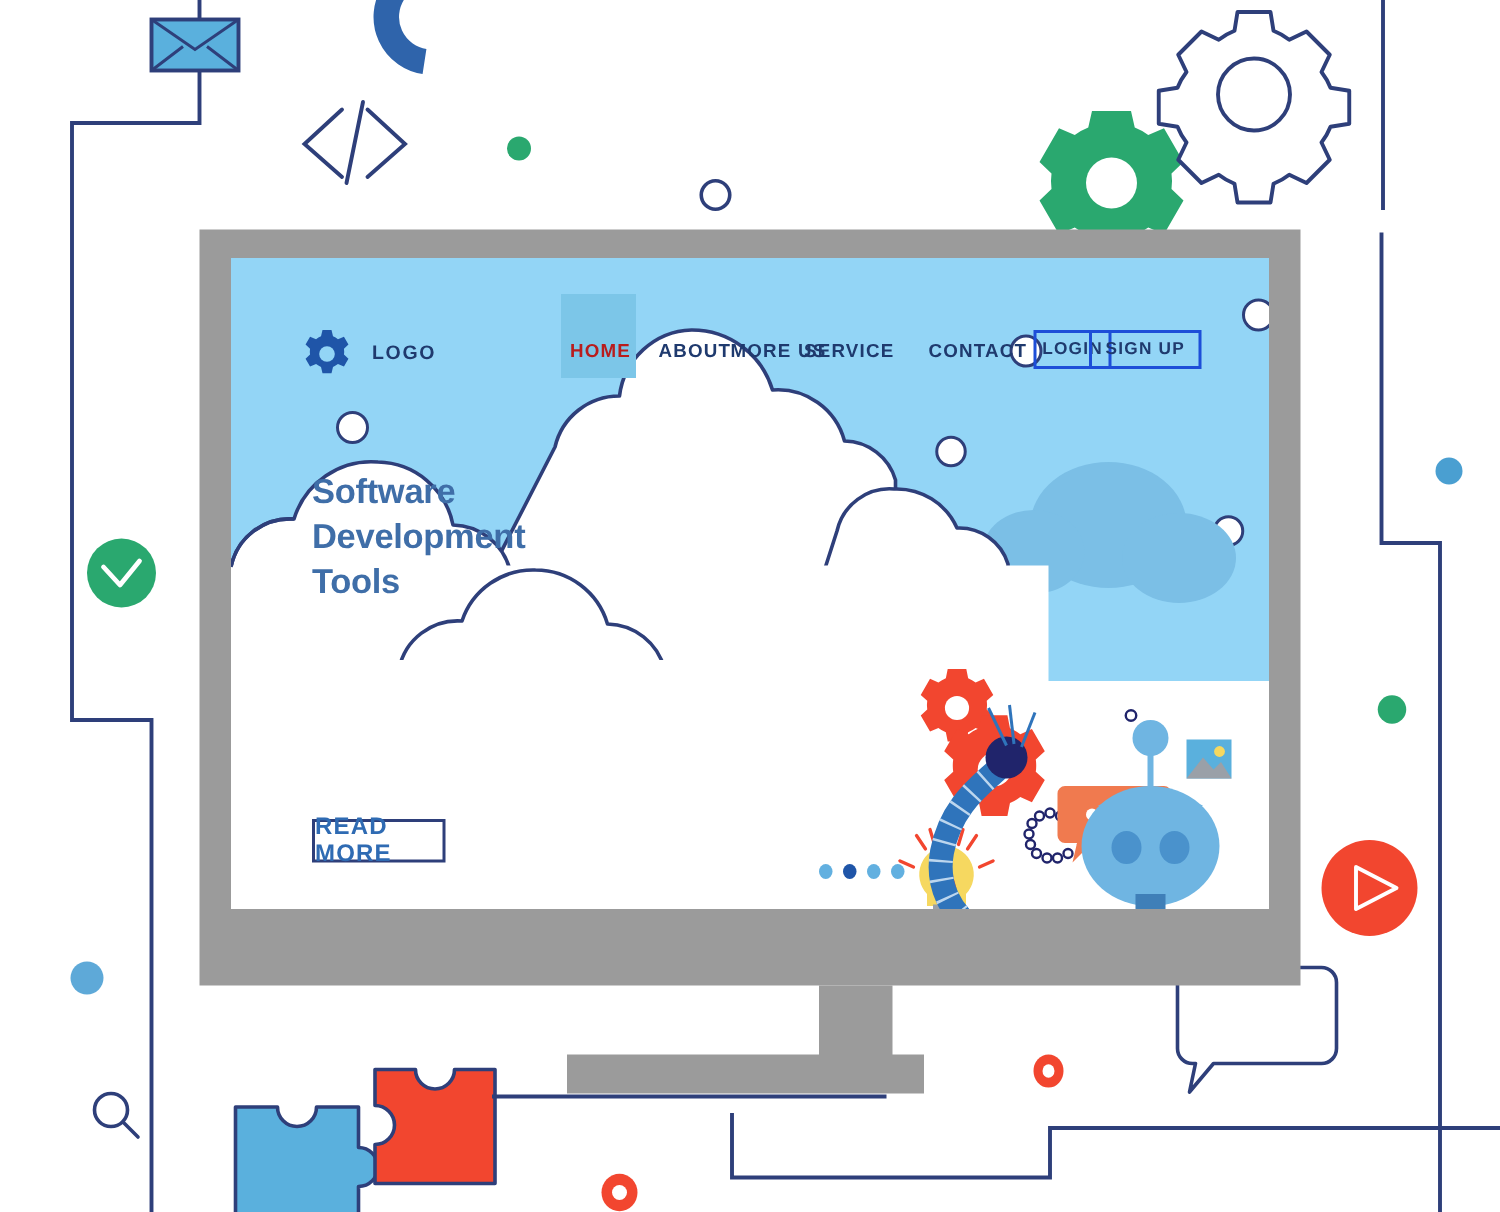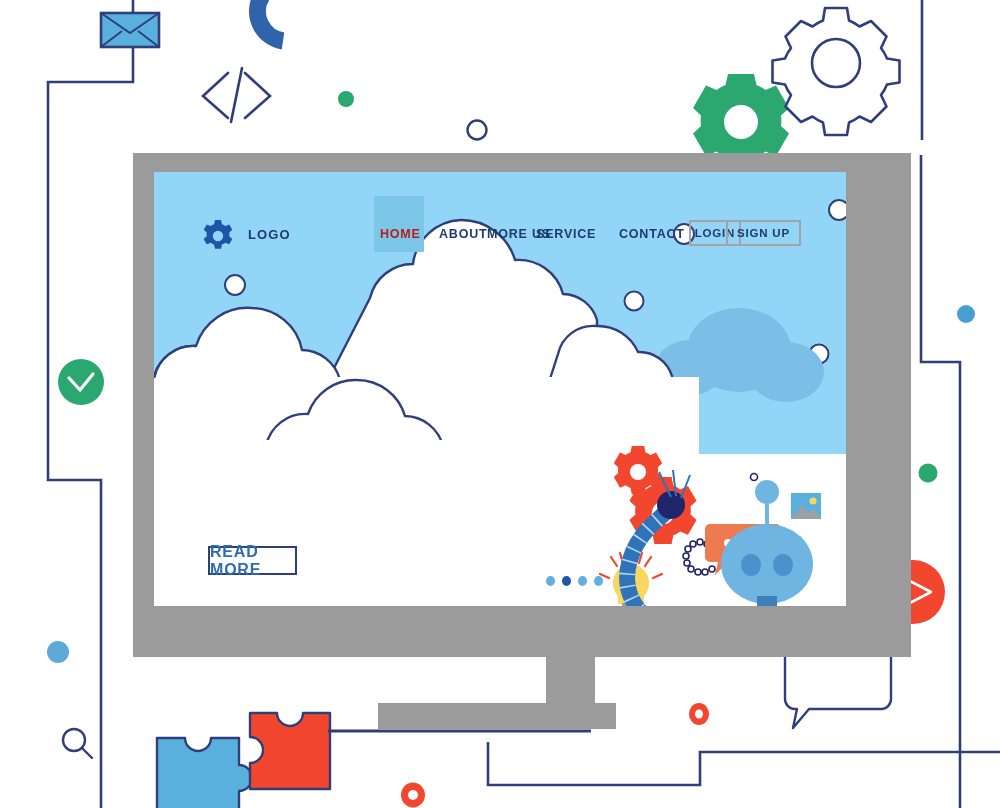--- a/index.html
+++ b/index.html
@@ -4,37 +4,37 @@
 <style>
   html,body{margin:0;padding:0;background:#ffffff;}
   body{
     width:1000px;height:808px;overflow:hidden;position:relative;
     font-family:"Liberation Sans", sans-serif;
   }
   #stage{position:absolute;left:0;top:0;width:1000px;height:808px;}
   #stage > svg{position:absolute;left:0;top:0;}
 
   
-  .monitor-frame{position:absolute;left:133px;top:153px;width:734px;height:504px;background:#9b9b9b;padding-left:44px;}
+  .monitor-frame{position:absolute;left:133px;top:153px;width:734px;height:504px;background:#9b9b9b;}
   .monitor-screen{position:absolute;left:21px;top:19px;width:692px;height:434px;background:#ffffff;overflow:hidden;}
   .monitor-neck{position:absolute;left:546px;top:657px;width:49px;height:61px;background:#9b9b9b;}
   .monitor-base{position:absolute;left:378px;top:703px;width:238px;height:26px;background:#9b9b9b;}
 
   
   .hero-band{position:absolute;left:0;top:0;width:692px;height:282px;background:#93d5f6;}
   .nav{position:absolute;left:0;top:0;width:692px;height:96px;}
   .gear-logo{position:absolute;left:48px;top:48px;width:32px;height:32px;}
   .logo-text{position:absolute;left:94px;top:55px;font-size:13px;letter-spacing:1.1px;
     font-weight:700;color:#1f3a6e;font-family:"Liberation Sans",sans-serif;}
   .nav-home-hl{position:absolute;left:220px;top:24px;width:50px;height:56px;background:#7cc6e8;}
   .nav-items{position:absolute;left:0;top:55px;height:18px;}
   .nav-item{position:absolute;font-size:12.5px;letter-spacing:.8px;font-weight:700;
     color:#1f3a6e;white-space:nowrap;font-family:"Liberation Sans",sans-serif;}
   .nav-item.active{color:#b91c1c;}
-  .nav-btn{position:absolute;top:48px;border:2px solid #a3a3a3;height:26px;
+  .nav-btn{position:absolute;top:48px;border:2px solid #1d4ed8;height:26px;
     display:flex;align-items:center;justify-content:center;
     font-size:11.5px;letter-spacing:.8px;font-weight:700;color:#1f3a6e;
     background:transparent;box-sizing:border-box;font-family:"Liberation Sans",sans-serif;}
 
   .hero-title{position:absolute;left:54px;top:140px;width:230px;
     font-size:23px;line-height:30px;font-weight:700;color:#3f6ea8;
     font-family:"Liberation Sans",sans-serif;letter-spacing:-0.2px;}
 
   .read-more{position:absolute;left:54px;top:374px;width:89px;height:29px;
     border:2px solid #2e3f7a;display:flex;align-items:center;justify-content:center;
@@ -405,20 +405,25 @@
           <div class="nav-item" style="left:285px">ABOUT</div>
           <div class="nav-item" style="left:333px">MORE US</div>
           <div class="nav-item" style="left:382px">SERVICE</div>
           <div class="nav-item" style="left:465px">CONTACT</div>
         </div>
 
         <div class="nav-btn" style="left:535px;width:52px">LOGIN</div>
         <div class="nav-btn" style="left:572px;width:75px">SIGN UP</div>
       </div>
 
+      <div class="hero-title">
+        <div>Software</div>
+        <div>Development</div>
+        <div>Tools</div>
+      </div>
 
       <div class="read-more">READ MORE</div>
 
       <div class="slider-dots">
         <span class="sdot"></span>
         <span class="sdot on"></span>
         <span class="sdot"></span>
         <span class="sdot"></span>
       </div>
 

